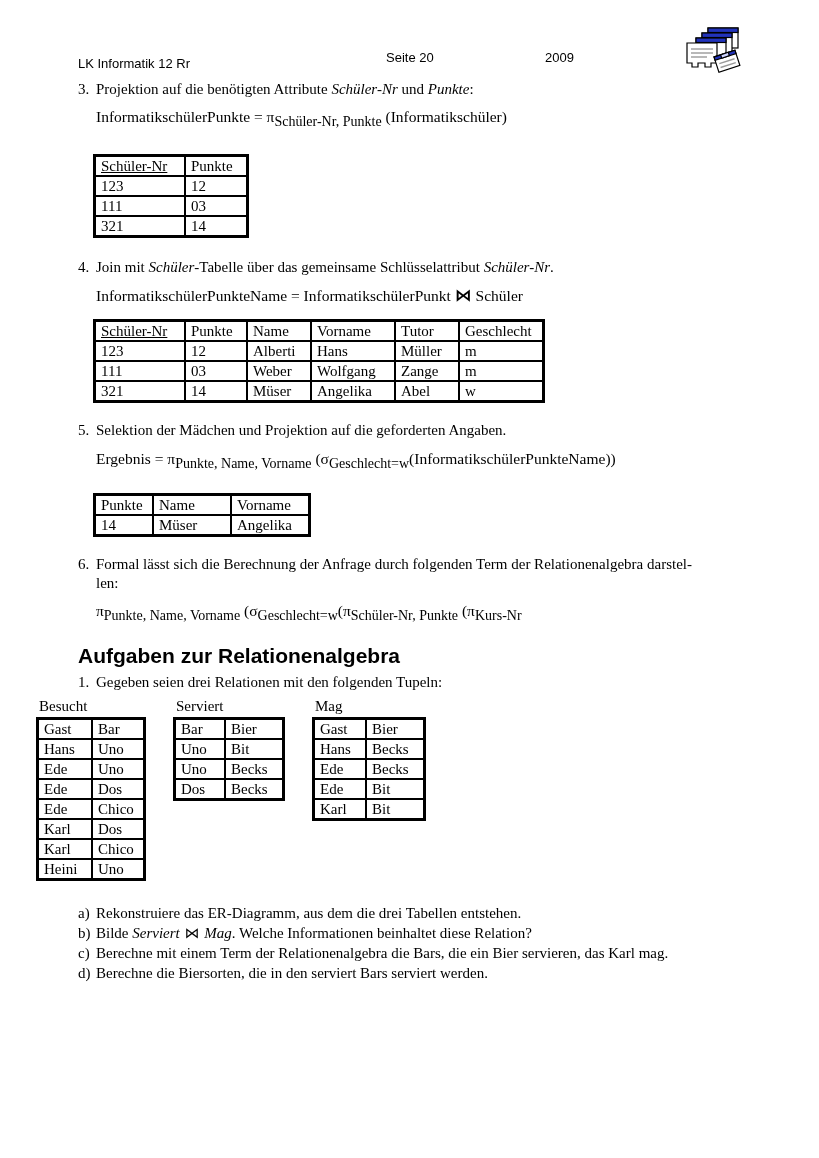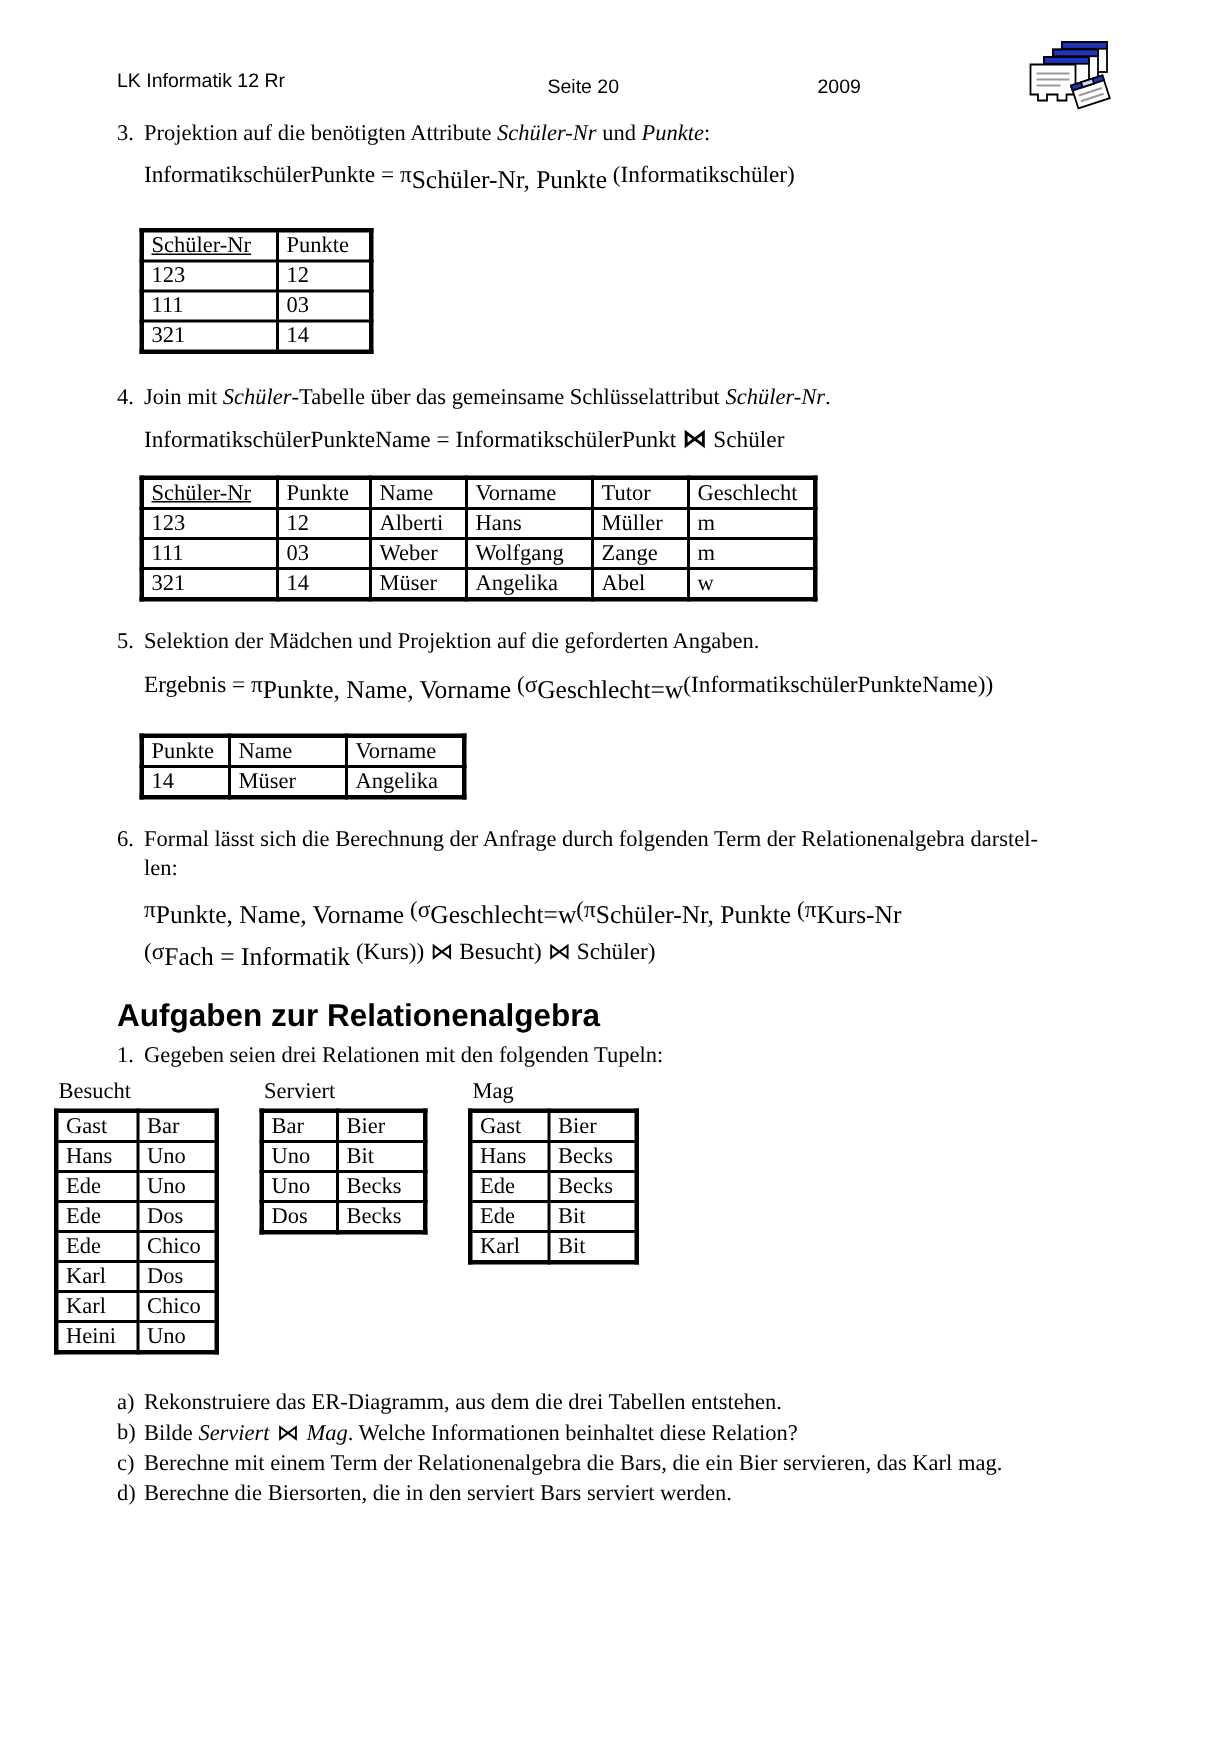--- a/index.html
+++ b/index.html
@@ -2,34 +2,34 @@
 <html><head>
 <meta charset="utf-8">
 <style>
   html,body { margin:0; padding:0; background:#ffffff; }
   .page {
     position:relative; width:819px; height:1158px; background:#ffffff;
     color:#000; font-family:"Liberation Serif", serif; overflow:hidden;
   }
   
   .hdr-text { position:absolute; font-family:"Liberation Sans", sans-serif; font-size:13px; white-space:nowrap; }
-  #h-left   { top:46px; left:78px; }
-  #h-center { top:50px; left:365px; }
+  #h-left   { top:56px; left:78px; }
+  #h-center { top:50px; left:386px; }
   #h-right  { top:50px; left:545px; }
   #logo     { position:absolute; top:27px; left:681px; }
 
   .content { position:absolute; top:80px; left:0; width:819px; }
 
   .item { display:flex; padding-left:78px; font-size:15px; line-height:19px; }
   .item .num { width:18px; flex:none; }
   .item .body { flex:1; padding-right:60px; }
   .it { font-style:italic; }
 
   .formula { margin-left:96px; font-size:15.5px; line-height:20px; white-space:nowrap; }
-  .formula sub { font-size:17px; }
+  .formula sub { font-size:14px; }
   .join  { font-family:"DejaVu Sans", sans-serif; }
   .join-b{ font-family:"DejaVu Sans", sans-serif; font-weight:bold; font-size:17px; }
 
   table { border-collapse:collapse; margin-left:93px; border:3px solid #000; }
   th, td { border:2px solid #000; padding:0 5px; font-size:15px; font-weight:normal;
            text-align:left; line-height:17px; height:18px; white-space:nowrap; }
   .key-attr { text-decoration:underline; }
 
   
   .w88{min-width:78px}.w60{min-width:50px}.w62{min-width:52px}.w84{min-width:72px}
@@ -208,21 +208,20 @@
     <div class="item" id="item6">
       <span class="num">6.</span>
       <span class="body">
         <div>Formal lässt sich die Berechnung der Anfrage durch folgenden Term der Relationenalgebra darstel-</div>
         <div>len:</div>
       </span>
     </div>
 
     <div class="formula" id="formula6a"><span>π</span><sub>Punkte, Name, Vorname</sub><span> (σ</span><sub>Geschlecht=w</sub><span>(π</span><sub>Schüler-Nr, Punkte</sub><span> (π</span><sub>Kurs-Nr</sub></div>
 
-    <div class="formula" id="formula6b"><span>(σ</span><sub>Fach = Informatik</sub><span> (Kurs)) </span><span class="join">⋈</span><span> Besucht) </span><span class="join">⋈</span><span> Schüler)</span></div>
 
     <div class="heading" id="heading">Aufgaben zur Relationenalgebra</div>
 
     <div class="item" id="item1">
       <span class="num">1.</span>
       <span class="body">Gegeben seien drei Relationen mit den folgenden Tupeln:</span>
     </div>
 
     <div class="relations" id="relations">
 

